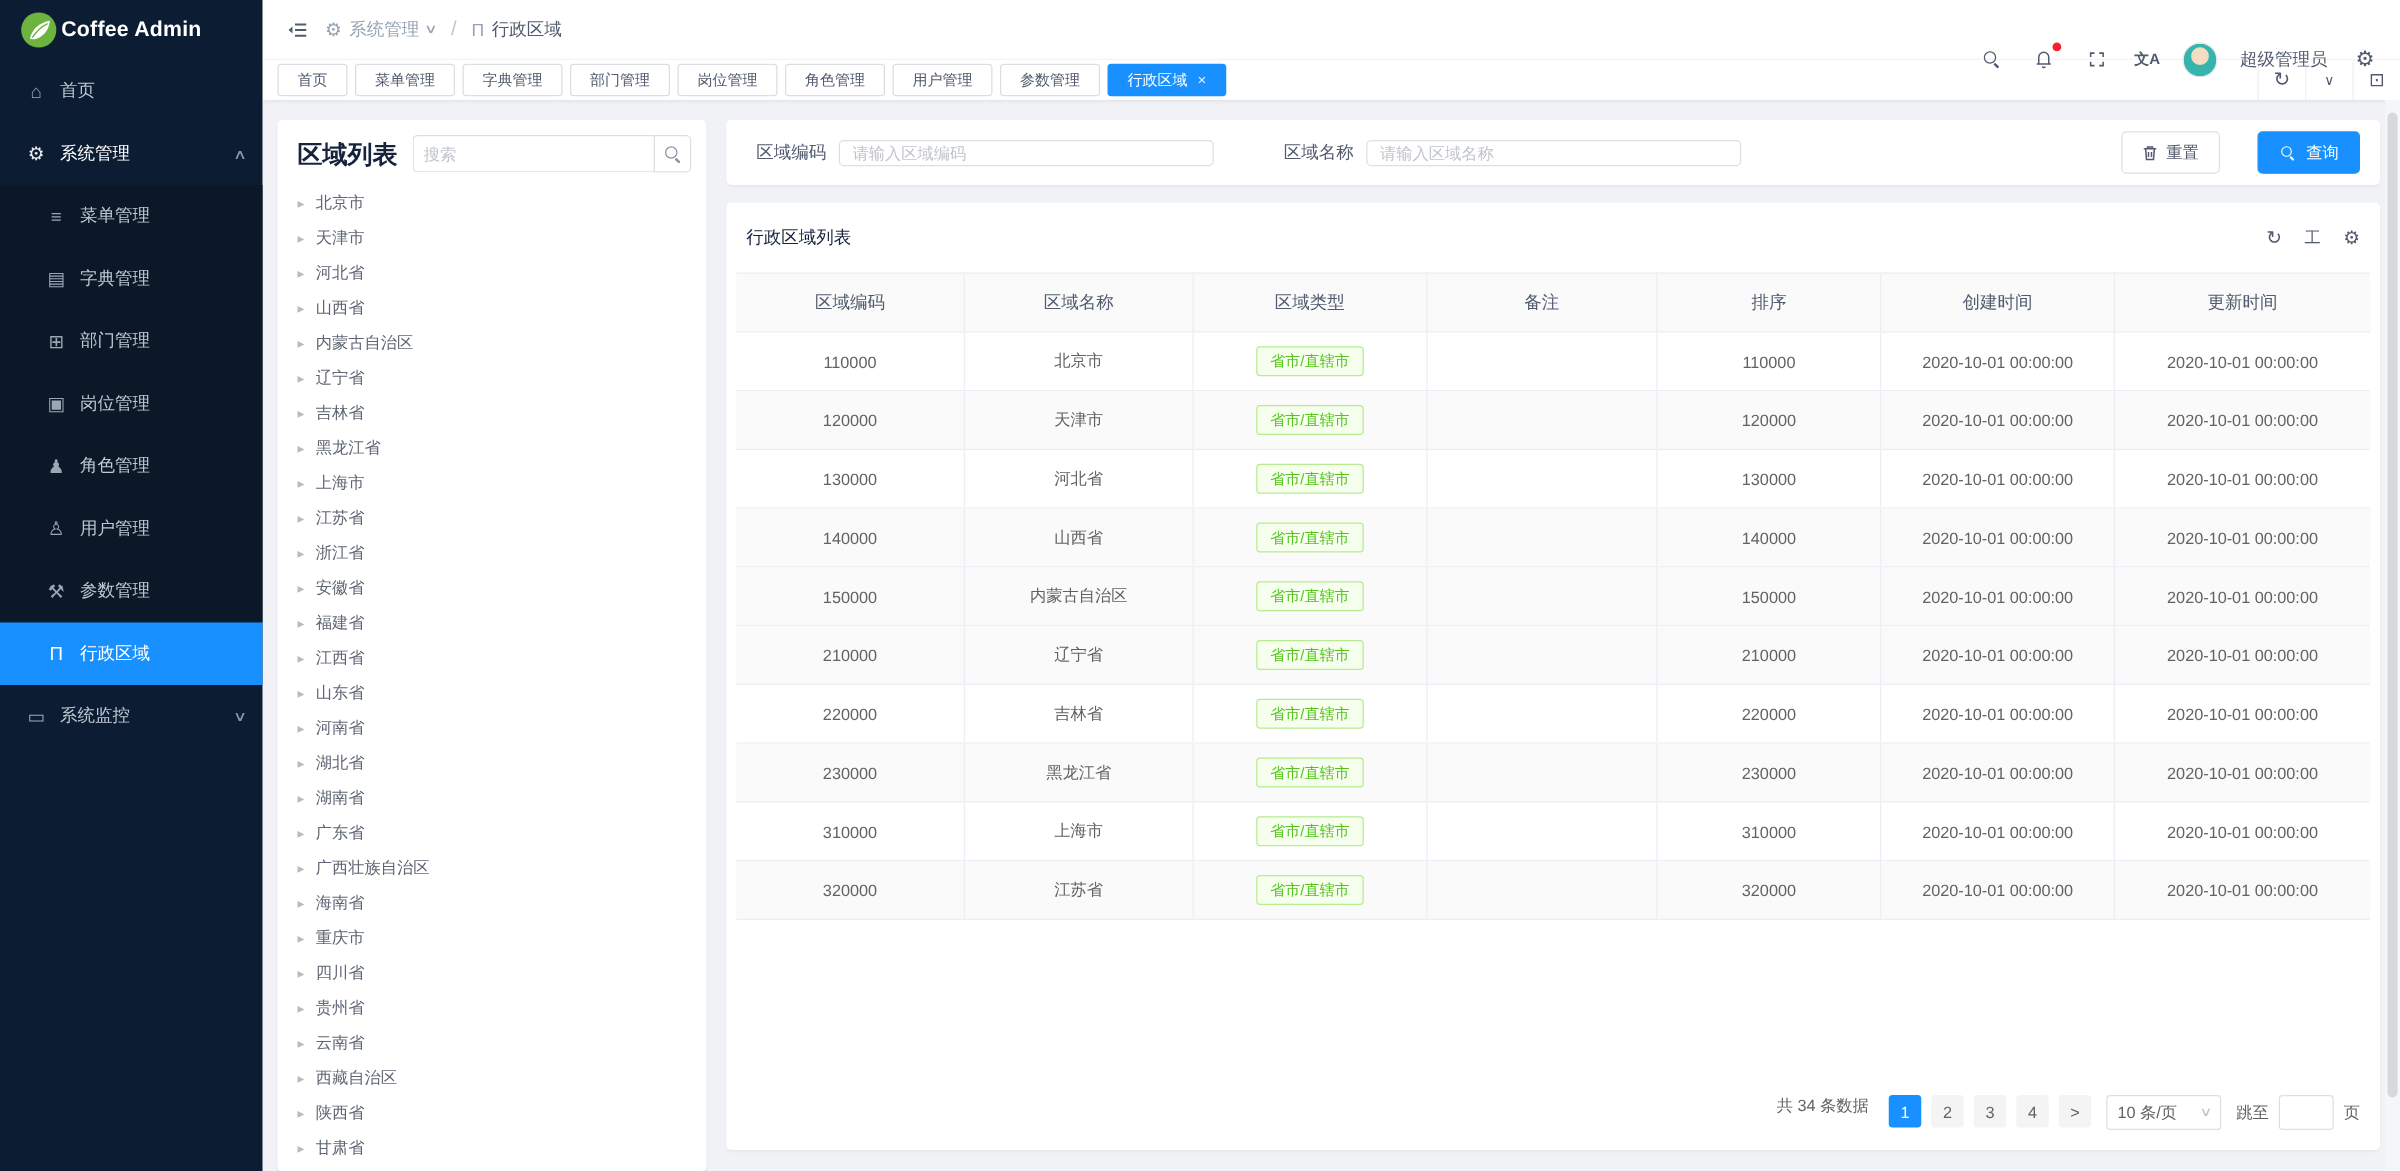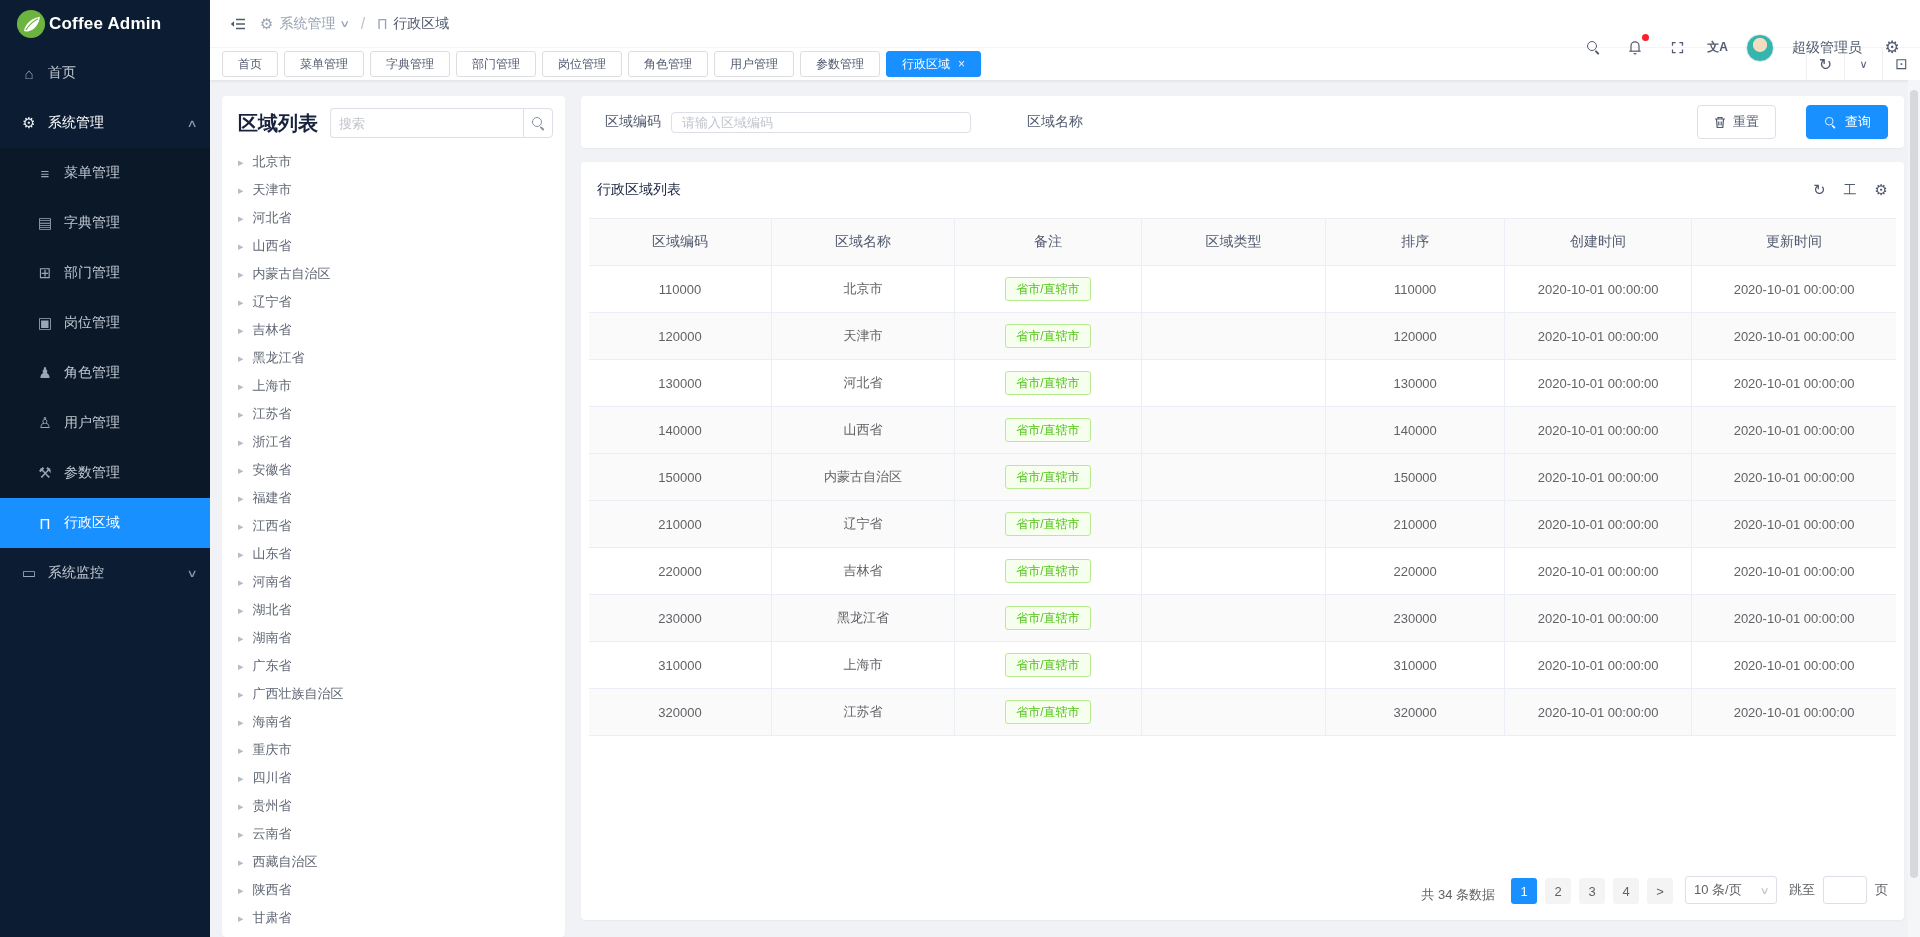--- a/index.html
+++ b/index.html
@@ -86,21 +86,21 @@
   .table-wrap { margin:0 8px; }
   .tr { display:grid; grid-template-columns:14% 14% 14.3% 14.1% 13.7% 14.3% auto; border-bottom:1px solid #ebeef5; }
   .tr.head { background:#fafafa; border-top:1px solid #ebeef5; }
   .tr.even { background:#fafafa; }
   .td { height:46px; display:flex; align-items:center; justify-content:center; font-size:13px; color:#606266; border-right:1px solid #ebeef5; overflow:hidden; white-space:nowrap; }
   .td:last-child { border-right:none; }
   .tr.head .td { font-size:14px; color:#515a6e; font-weight:500; }
   .tag-green { display:inline-block; padding:3px 10px; font-size:12px; color:#52c41a; background:#f6ffed; border:1px solid #b7eb8f; border-radius:3px; line-height:1.4; }
 
   
-  .table-foot { margin-top:auto; display:flex; align-items:flex-end; justify-content:flex-end; padding:0 16px 16px; gap:8px;margin-left:24px; }
+  .table-foot { margin-top:auto; display:flex; align-items:flex-start; justify-content:flex-end; padding:0 16px 16px; gap:8px;margin-left:24px; }
   .pg-total { font-size:13px; color:#606266; margin-right:8px; }
   .pg-btn { min-width:26px; height:26px; padding:0 6px; border-radius:3px; background:#f4f4f5; color:#606266; font-size:13px; display:inline-flex; align-items:center; justify-content:center; cursor:pointer; }
   .pg-btn.active { background:#1890ff; color:#fff; }
   .pg-size { height:28px; min-width:92px; border:1px solid #dcdfe6; border-radius:3px; display:inline-flex; align-items:center; justify-content:space-between; padding:0 8px; font-size:13px; color:#606266; cursor:pointer; gap:8px; margin-left:4px; }
   .pg-size .caret { color:#c0c4cc; font-size:10px; transform:scaleX(1.4); }
   .pg-jump { font-size:13px; color:#606266; display:inline-flex; align-items:center; gap:8px; margin-left:4px; }
   .pg-jump input { width:44px; height:28px; border:1px solid #dcdfe6; border-radius:3px; outline:none; text-align:center; font-size:13px; color:#515a6e; }
 
   
   .vscroll-track { position:absolute; right:0; top:80px; bottom:0; width:12px; background:#f5f6f7; z-index:40; }
@@ -404,20 +404,21 @@
       </div>
   </div>
 
   <div class="main-col">
 
     <div class="card filter-card">
       <span class="f-label">区域编码</span>
       <input class="f-input" placeholder="请输入区域编码" style="">
       <span class="f-gap"></span>
       <span class="f-label">区域名称</span>
+      <input class="f-input" placeholder="请输入区域名称" style="">
       <span class="f-actions">
         <button class="btn">
           <svg class="si" width="12" height="13" viewBox="0 0 12 13" fill="none" stroke="currentColor" stroke-width="1.2">
             <path d="M1 3h10M4 3V1.5h4V3M2.5 3l.7 8.5h5.6L9.5 3M4.8 5.5v4M7.2 5.5v4"></path>
           </svg>
           <span>重置</span>
         </button>
         <button class="btn btn-primary">
           <span class="i-mag" style="transform:scale(.85);"></span>
           <span>查询</span>
@@ -433,22 +434,22 @@
           <span style="cursor:pointer;font-size:13px;">工</span>
           <span style="cursor:pointer;">⚙</span>
         </span>
       </div>
 
       <div class="table-wrap">
         <div class="tr head">
 
         <div class="td">区域编码</div>
             <div class="td">区域名称</div>
+            <div class="td">区域类型</div>
             <div class="td">备注</div>
-            <div class="td">区域类型</div>
             <div class="td">排序</div>
             <div class="td">创建时间</div>
             <div class="td">更新时间</div>
           </div>
         <div>
 
         <div class="tr">
               <div class="td">110000</div>
               <div class="td">北京市</div>
               <div class="td">

